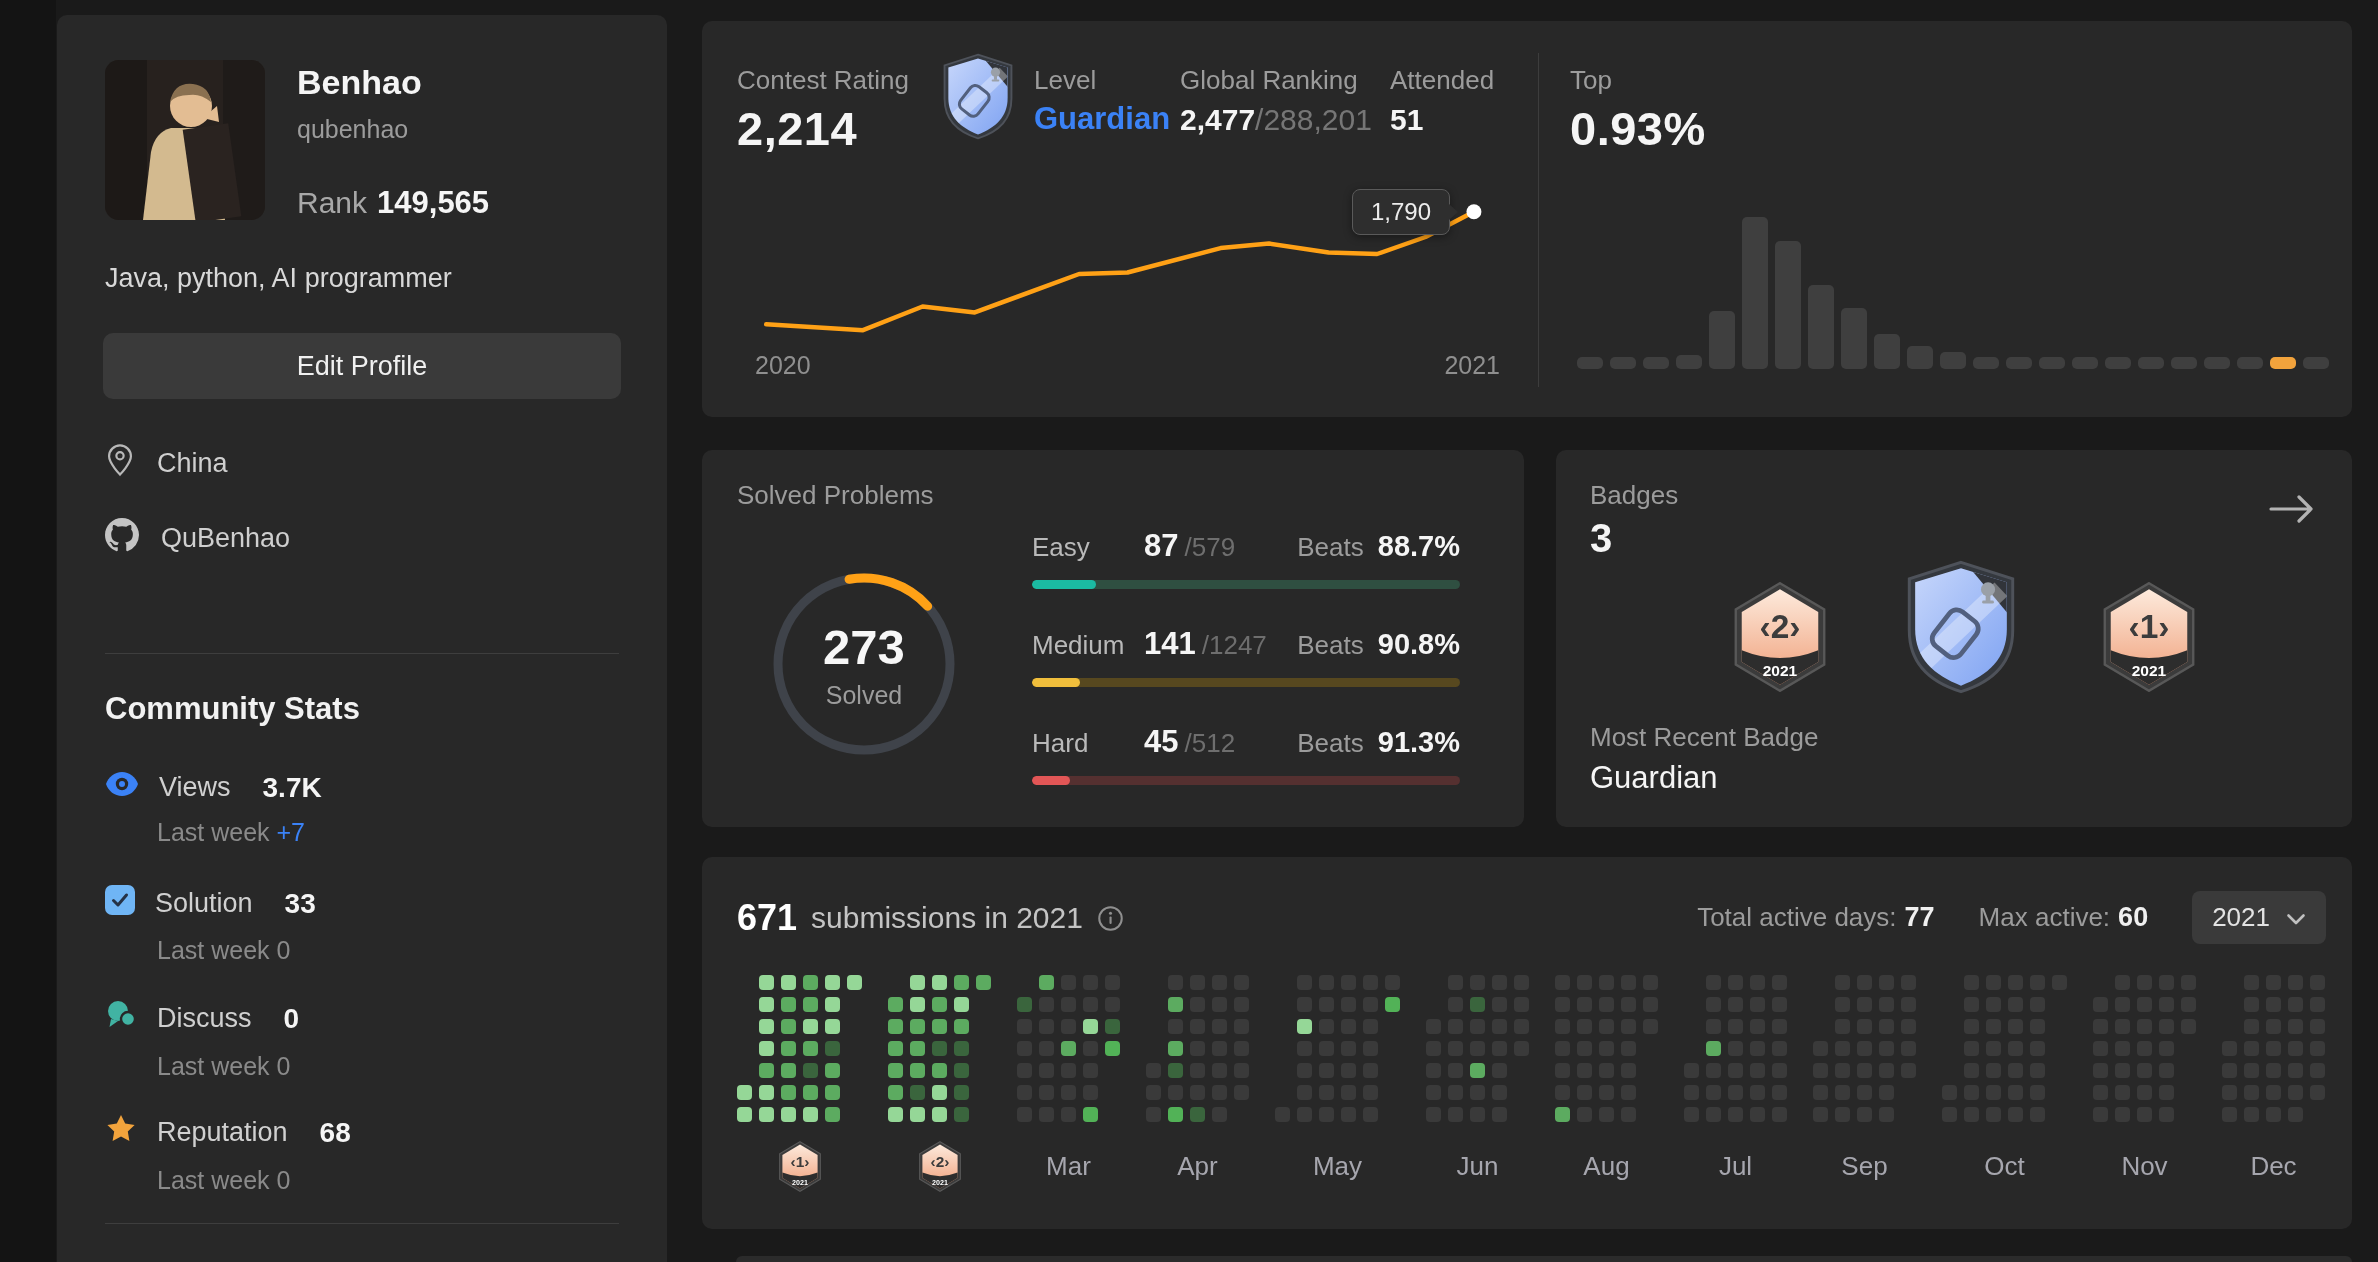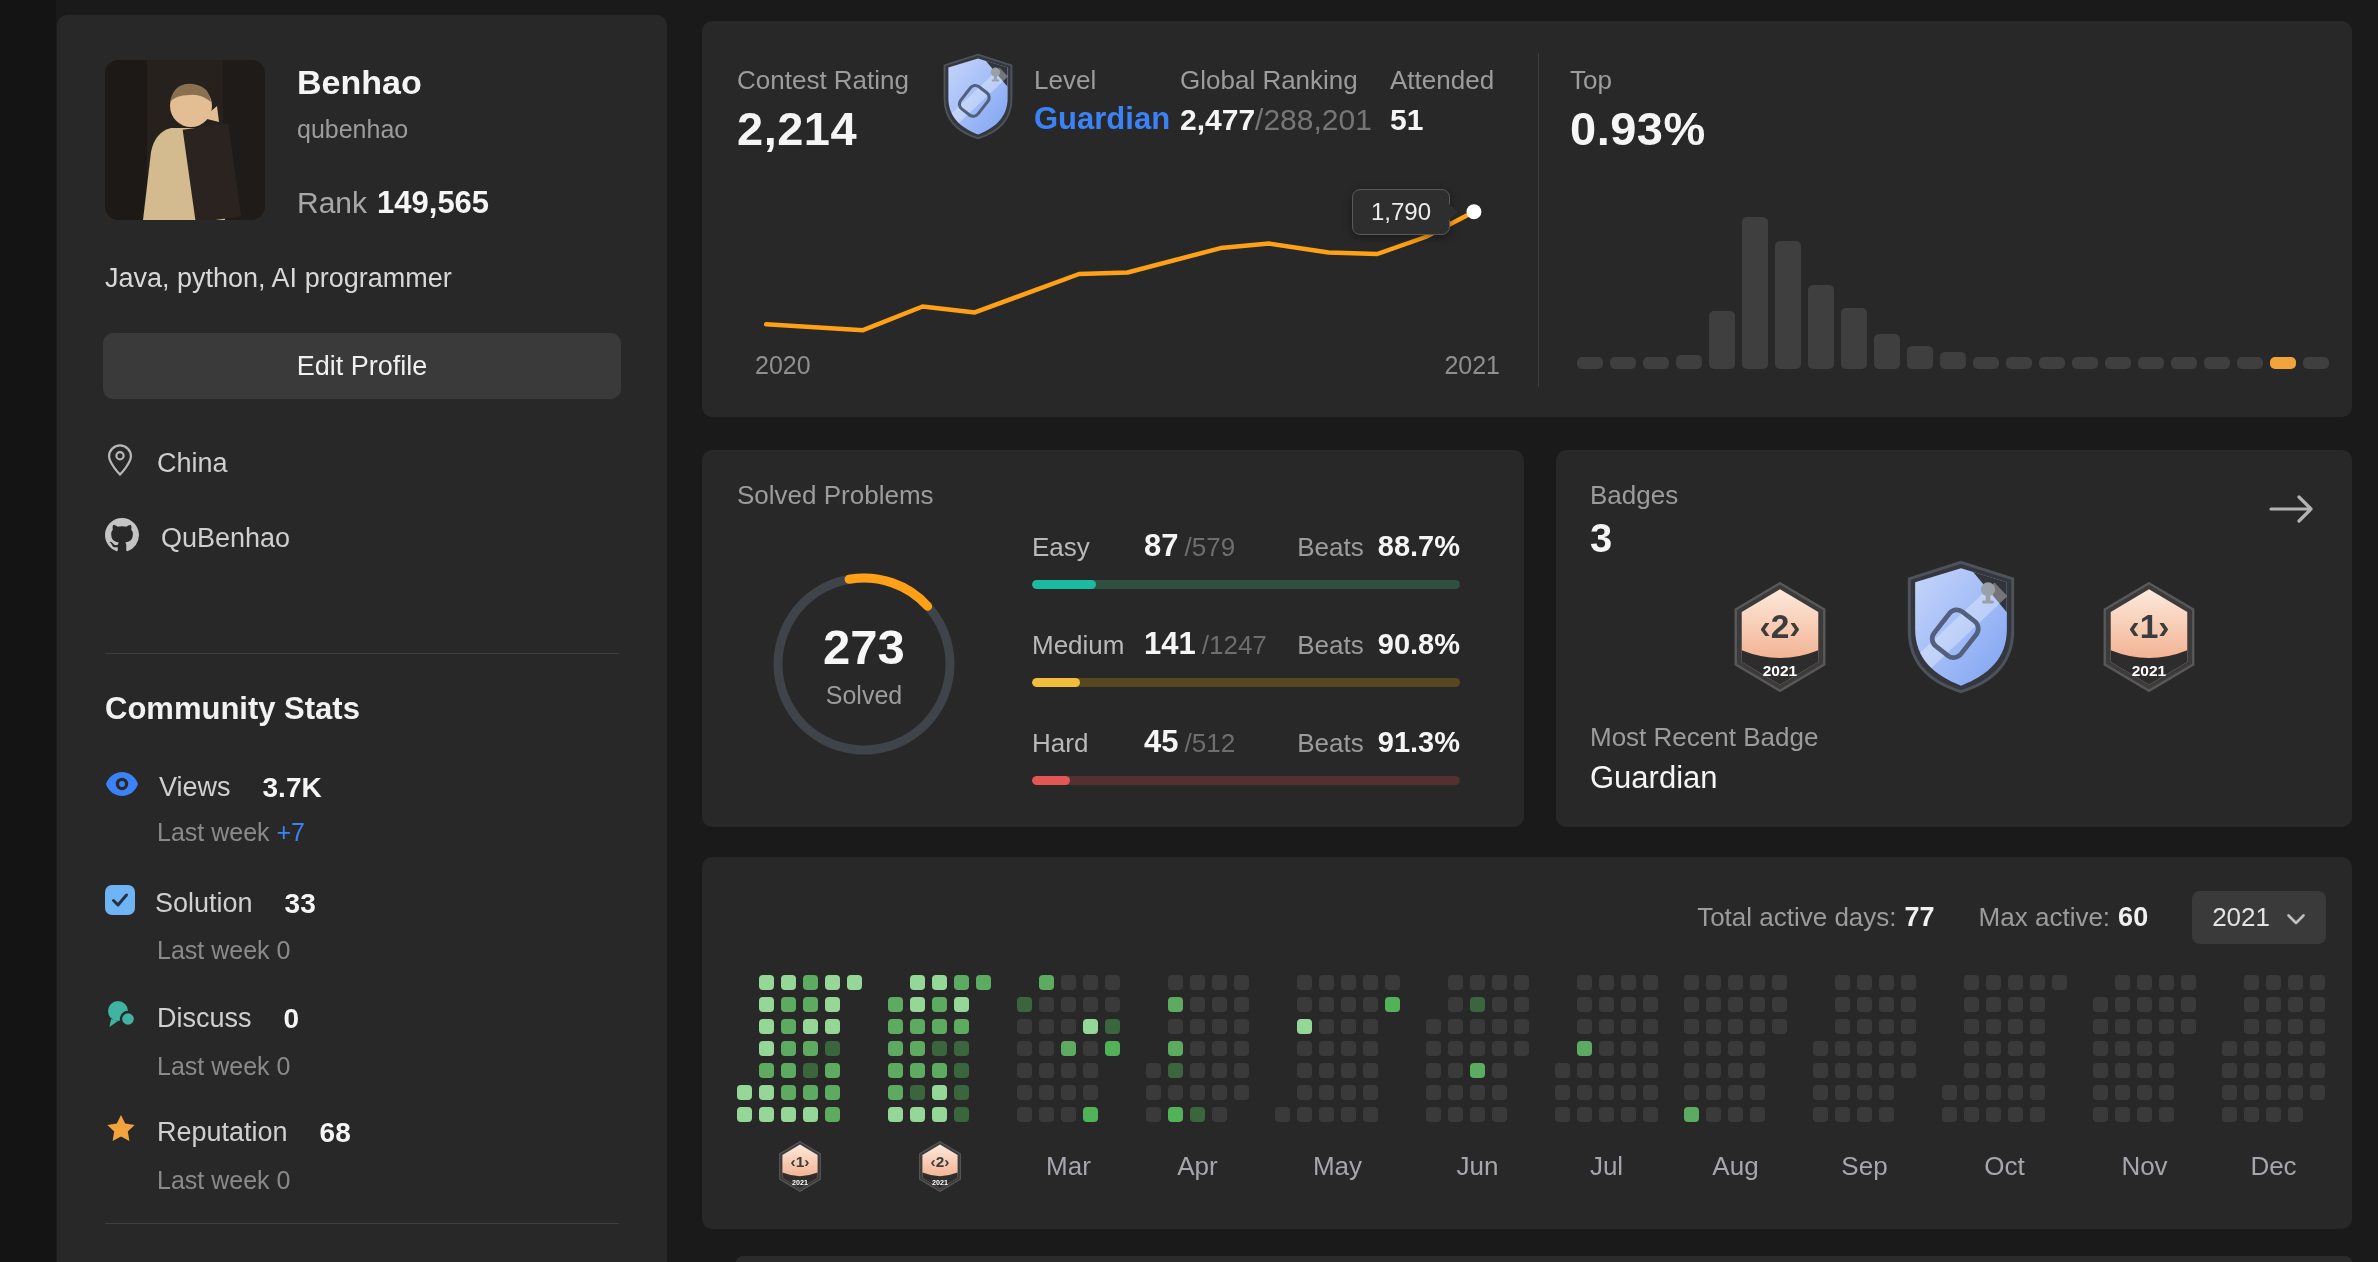--- a/index.html
+++ b/index.html
@@ -392,20 +392,31 @@
     <path d="M8 57 Q40 70 72 57 L72 67 L40 86 L8 67 Z" fill="#2d2d2d"></path>
     <text x="40" y="47" text-anchor="middle" font-size="28" font-weight="bold" fill="#3c3c3c" font-family="Liberation Sans,sans-serif">‹1›</text>
     <text x="40" y="79" text-anchor="middle" font-size="13" font-weight="bold" fill="#ffffff" font-family="Liberation Sans,sans-serif">2021</text>
   </svg></div>
 
     <div class="recent-lbl">Most Recent Badge</div>
     <div class="recent-val">Guardian</div>
   </section>
 
   <section class="card subs">
+    <div class="subs-title">
+      <b>671</b>
+      <span>submissions in 2021</span>
+      <span style="display:flex;">
+        <svg width="27" height="27" viewBox="0 0 24 24">
+            <circle cx="12" cy="12" r="10" fill="none" stroke="#8f8f8f" stroke-width="1.8"></circle>
+            <rect x="11.1" y="10.3" width="1.9" height="6.6" rx="0.9" fill="#8f8f8f"></rect>
+            <circle cx="12" cy="7.3" r="1.35" fill="#8f8f8f"></circle>
+          </svg>
+      </span>
+    </div>
     <div class="subs-right">
       <span class="pair">
         <span>Total active days:</span><b>77</b>
       </span>
       <span class="pair">
         <span>Max active:</span><b>60</b>
       </span>
       <button class="year-dd">
         <span>2021</span>
         <span>
@@ -746,20 +757,70 @@
               <div class="hm-cell" style="visibility: hidden;"></div>
               <div class="hm-cell" style="visibility: hidden;"></div>
               <div class="hm-cell" style="visibility: hidden;"></div>
             </div>
           </div>
           <div class="hm-label">Jun</div>
         </div>
         <div>
           <div class="hm-grid">
             <div class="hm-col">
+              <div class="hm-cell" style="background: rgb(58, 58, 58);"></div>
+              <div class="hm-cell" style="background: rgb(58, 58, 58);"></div>
+              <div class="hm-cell" style="background: rgb(58, 58, 58);"></div>
+              <div class="hm-cell" style="background: rgb(58, 58, 58);"></div>
+              <div class="hm-cell" style="background: rgb(58, 58, 58);"></div>
+              <div class="hm-cell" style="background: rgb(58, 58, 58);"></div>
+              <div class="hm-cell" style="background: rgb(92, 171, 96);"></div>
+            </div>
+            <div class="hm-col">
+              <div class="hm-cell" style="background: rgb(58, 58, 58);"></div>
+              <div class="hm-cell" style="background: rgb(58, 58, 58);"></div>
+              <div class="hm-cell" style="background: rgb(58, 58, 58);"></div>
+              <div class="hm-cell" style="background: rgb(58, 58, 58);"></div>
+              <div class="hm-cell" style="background: rgb(58, 58, 58);"></div>
+              <div class="hm-cell" style="background: rgb(58, 58, 58);"></div>
+              <div class="hm-cell" style="background: rgb(58, 58, 58);"></div>
+            </div>
+            <div class="hm-col">
+              <div class="hm-cell" style="background: rgb(58, 58, 58);"></div>
+              <div class="hm-cell" style="background: rgb(58, 58, 58);"></div>
+              <div class="hm-cell" style="background: rgb(58, 58, 58);"></div>
+              <div class="hm-cell" style="background: rgb(58, 58, 58);"></div>
+              <div class="hm-cell" style="background: rgb(58, 58, 58);"></div>
+              <div class="hm-cell" style="background: rgb(58, 58, 58);"></div>
+              <div class="hm-cell" style="background: rgb(58, 58, 58);"></div>
+            </div>
+            <div class="hm-col">
+              <div class="hm-cell" style="background: rgb(58, 58, 58);"></div>
+              <div class="hm-cell" style="background: rgb(58, 58, 58);"></div>
+              <div class="hm-cell" style="background: rgb(58, 58, 58);"></div>
+              <div class="hm-cell" style="background: rgb(58, 58, 58);"></div>
+              <div class="hm-cell" style="background: rgb(58, 58, 58);"></div>
+              <div class="hm-cell" style="background: rgb(58, 58, 58);"></div>
+              <div class="hm-cell" style="background: rgb(58, 58, 58);"></div>
+            </div>
+            <div class="hm-col">
+              <div class="hm-cell" style="background: rgb(58, 58, 58);"></div>
+              <div class="hm-cell" style="background: rgb(58, 58, 58);"></div>
+              <div class="hm-cell" style="background: rgb(58, 58, 58);"></div>
+              <div class="hm-cell" style="visibility: hidden;"></div>
+              <div class="hm-cell" style="visibility: hidden;"></div>
+              <div class="hm-cell" style="visibility: hidden;"></div>
+              <div class="hm-cell" style="visibility: hidden;"></div>
+            </div>
+          </div>
+          <div class="hm-label">Aug</div>
+        </div>
+        <div>
+          <div class="hm-grid">
+            <div class="hm-col">
               <div class="hm-cell" style="visibility: hidden;"></div>
               <div class="hm-cell" style="visibility: hidden;"></div>
               <div class="hm-cell" style="visibility: hidden;"></div>
               <div class="hm-cell" style="visibility: hidden;"></div>
               <div class="hm-cell" style="background: rgb(58, 58, 58);"></div>
               <div class="hm-cell" style="background: rgb(58, 58, 58);"></div>
               <div class="hm-cell" style="background: rgb(58, 58, 58);"></div>
             </div>
             <div class="hm-col">
               <div class="hm-cell" style="background: rgb(58, 58, 58);"></div>
@@ -792,70 +853,20 @@
               <div class="hm-cell" style="background: rgb(58, 58, 58);"></div>
               <div class="hm-cell" style="background: rgb(58, 58, 58);"></div>
               <div class="hm-cell" style="background: rgb(58, 58, 58);"></div>
               <div class="hm-cell" style="background: rgb(58, 58, 58);"></div>
               <div class="hm-cell" style="background: rgb(58, 58, 58);"></div>
               <div class="hm-cell" style="background: rgb(58, 58, 58);"></div>
               <div class="hm-cell" style="background: rgb(58, 58, 58);"></div>
             </div>
           </div>
           <div class="hm-label">Jul</div>
-        </div>
-        <div>
-          <div class="hm-grid">
-            <div class="hm-col">
-              <div class="hm-cell" style="background: rgb(58, 58, 58);"></div>
-              <div class="hm-cell" style="background: rgb(58, 58, 58);"></div>
-              <div class="hm-cell" style="background: rgb(58, 58, 58);"></div>
-              <div class="hm-cell" style="background: rgb(58, 58, 58);"></div>
-              <div class="hm-cell" style="background: rgb(58, 58, 58);"></div>
-              <div class="hm-cell" style="background: rgb(58, 58, 58);"></div>
-              <div class="hm-cell" style="background: rgb(92, 171, 96);"></div>
-            </div>
-            <div class="hm-col">
-              <div class="hm-cell" style="background: rgb(58, 58, 58);"></div>
-              <div class="hm-cell" style="background: rgb(58, 58, 58);"></div>
-              <div class="hm-cell" style="background: rgb(58, 58, 58);"></div>
-              <div class="hm-cell" style="background: rgb(58, 58, 58);"></div>
-              <div class="hm-cell" style="background: rgb(58, 58, 58);"></div>
-              <div class="hm-cell" style="background: rgb(58, 58, 58);"></div>
-              <div class="hm-cell" style="background: rgb(58, 58, 58);"></div>
-            </div>
-            <div class="hm-col">
-              <div class="hm-cell" style="background: rgb(58, 58, 58);"></div>
-              <div class="hm-cell" style="background: rgb(58, 58, 58);"></div>
-              <div class="hm-cell" style="background: rgb(58, 58, 58);"></div>
-              <div class="hm-cell" style="background: rgb(58, 58, 58);"></div>
-              <div class="hm-cell" style="background: rgb(58, 58, 58);"></div>
-              <div class="hm-cell" style="background: rgb(58, 58, 58);"></div>
-              <div class="hm-cell" style="background: rgb(58, 58, 58);"></div>
-            </div>
-            <div class="hm-col">
-              <div class="hm-cell" style="background: rgb(58, 58, 58);"></div>
-              <div class="hm-cell" style="background: rgb(58, 58, 58);"></div>
-              <div class="hm-cell" style="background: rgb(58, 58, 58);"></div>
-              <div class="hm-cell" style="background: rgb(58, 58, 58);"></div>
-              <div class="hm-cell" style="background: rgb(58, 58, 58);"></div>
-              <div class="hm-cell" style="background: rgb(58, 58, 58);"></div>
-              <div class="hm-cell" style="background: rgb(58, 58, 58);"></div>
-            </div>
-            <div class="hm-col">
-              <div class="hm-cell" style="background: rgb(58, 58, 58);"></div>
-              <div class="hm-cell" style="background: rgb(58, 58, 58);"></div>
-              <div class="hm-cell" style="background: rgb(58, 58, 58);"></div>
-              <div class="hm-cell" style="visibility: hidden;"></div>
-              <div class="hm-cell" style="visibility: hidden;"></div>
-              <div class="hm-cell" style="visibility: hidden;"></div>
-              <div class="hm-cell" style="visibility: hidden;"></div>
-            </div>
-          </div>
-          <div class="hm-label">Aug</div>
         </div>
         <div>
           <div class="hm-grid">
             <div class="hm-col">
               <div class="hm-cell" style="visibility: hidden;"></div>
               <div class="hm-cell" style="visibility: hidden;"></div>
               <div class="hm-cell" style="visibility: hidden;"></div>
               <div class="hm-cell" style="background: rgb(58, 58, 58);"></div>
               <div class="hm-cell" style="background: rgb(58, 58, 58);"></div>
               <div class="hm-cell" style="background: rgb(58, 58, 58);"></div>

